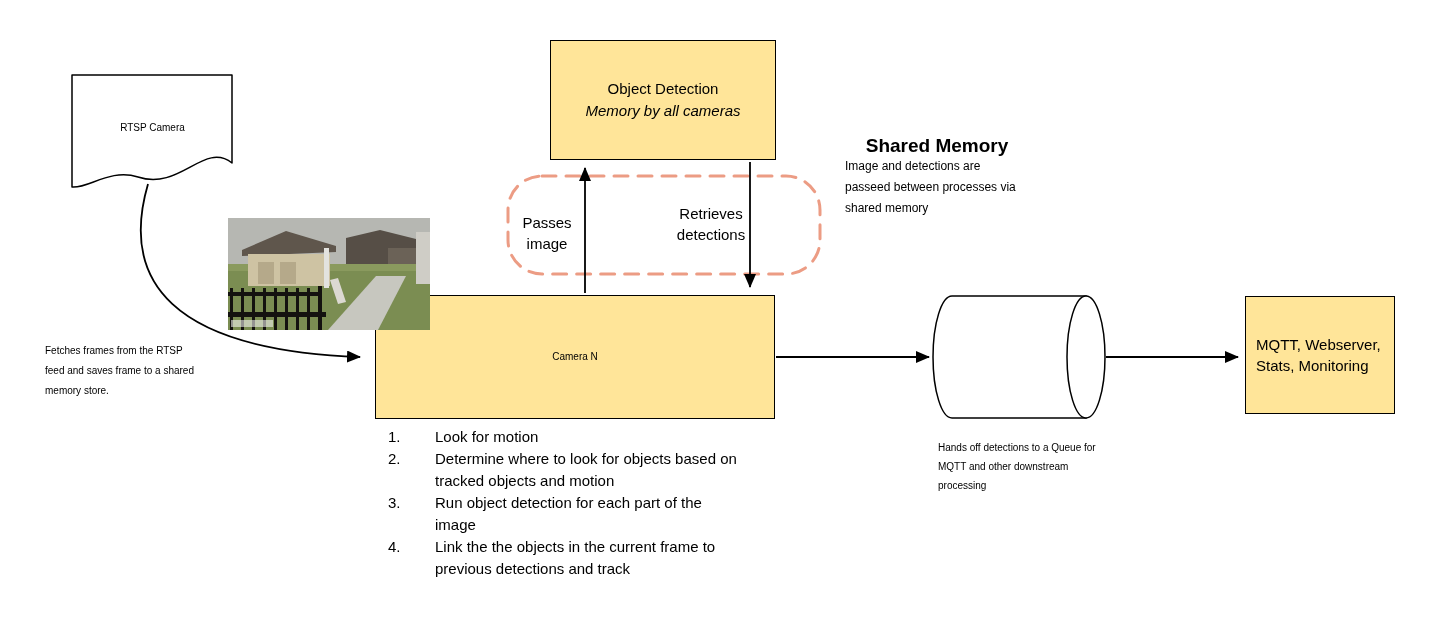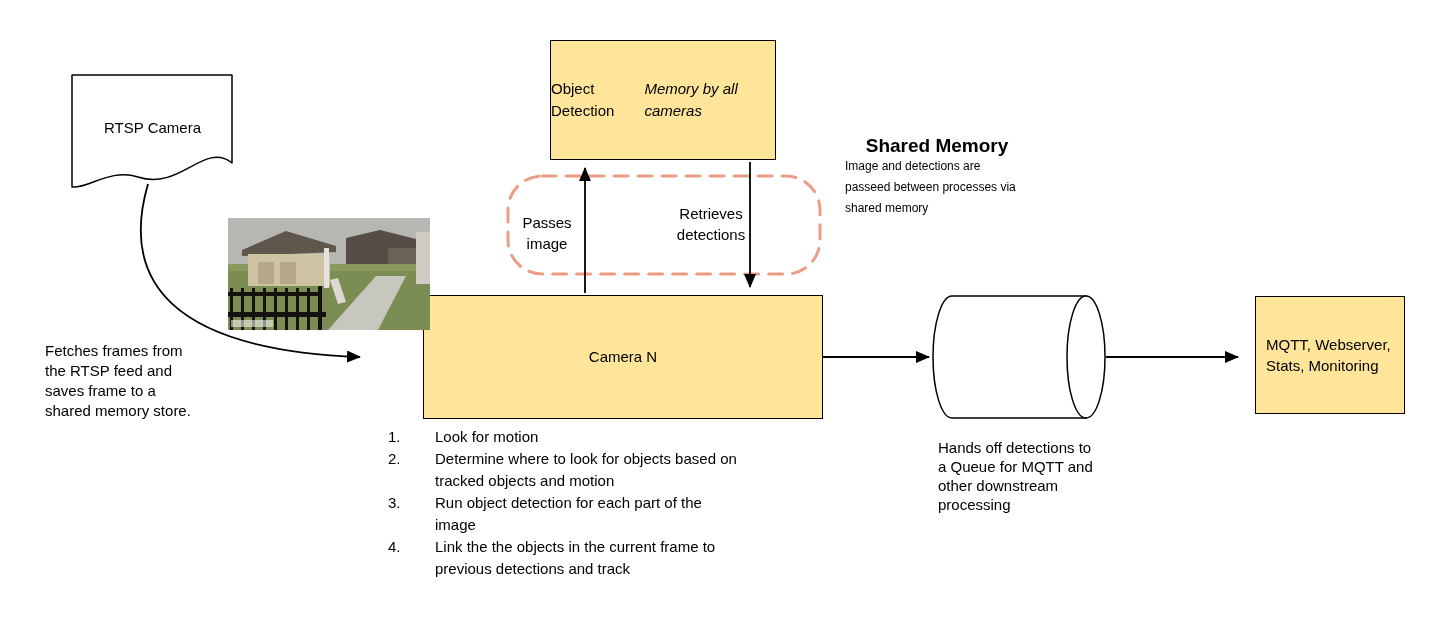--- a/index.html
+++ b/index.html
@@ -1,23 +1,23 @@
 <!DOCTYPE html>
 <html><head>
 <meta charset="utf-8">
 <style>
   * { margin:0; padding:0; box-sizing:border-box; }
   body { font-family:"Liberation Sans", sans-serif; background:#fff; }
   #canvas { position:relative; width:1448px; height:625px; background:#fff; overflow:hidden; color:#000; }
   .abs { position:absolute; }
-  .txt { font-size:15px; line-height:20px; color:#000; }
+  .txt { font-size:10px; line-height:20px; color:#000; }
   .center { text-align:center; }
   svg.overlay { position:absolute; left:0; top:0; width:1448px; height:625px; }
   .node-box { position:absolute; background:#ffe599; border:1px solid #000; display:flex; align-items:center; justify-content:center; }
-  .obj-box { flex-direction:row; font-size:15px; line-height:22px; }
+  .obj-box { flex-direction:column; font-size:15px; line-height:22px; }
   .obj-sub { font-style:italic; }
   .sharedmem-title { font-weight:bold; font-size:19px; line-height:21px;text-align:center; }
   .sharedmem-body { font-size:12px; line-height:21px; }
   .steps { font-size:15px; line-height:22px; }
   .step { display:flex; }
   .step-num { width:47px; flex:none; }
   .step-text { width:305px; }
   .edge-label { font-size:15px; line-height:21px; text-align:center; }
   .out-box { justify-content:flex-start; padding-left:10px; padding-right:4px; font-size:15px; line-height:21px; text-align:left; }
 </style>
@@ -55,21 +55,21 @@
   </div>
 
   <div class="abs" style="left:845px; top:135px; width:184px;">
     <div class="sharedmem-title">Shared Memory</div>
     <div class="sharedmem-body">Image and detections are passeed between processes via shared memory</div>
   </div>
 
   <div class="abs edge-label" style="left:512px; top:212px; width:70px;">Passes image</div>
   <div class="abs edge-label" style="left:672px; top:203px; width:78px;">Retrieves detections</div>
 
-  <div class="node-box txt" style="left: 375px; top: 295px; width: 400px; height: 124px; background-color: rgb(255, 229, 153); margin-left: 48px;">
+  <div class="node-box txt" style="left: 375px; top: 295px; width: 400px; height: 124px; background-color: rgb(255, 229, 153);">
     <span>Camera N</span>
   </div>
 
   <div class="abs" style="left:228px; top:218px; width:202px; height:112px;">
     <svg viewBox="0 0 202 112" width="202" height="112">
       <rect x="0" y="0" width="202" height="48" fill="#b6b7b2"></rect>
       <polygon points="118,20 152,12 200,24 200,46 118,46" fill="#564e46"></polygon>
       <rect x="160" y="30" width="40" height="16" fill="#6b6257"></rect>
       <rect x="0" y="46" width="202" height="66" fill="#7b8d52"></rect>
       <rect x="0" y="46" width="202" height="7" fill="#8a9a5e"></rect>
@@ -115,17 +115,17 @@
     </div>
     <div class="step">
       <span class="step-num">4.</span>
       <span class="step-text">Link the the objects in the current frame to previous detections and track</span>
     </div>
   </div>
 
 
   <div class="abs txt" style="left:938px; top:438px; width:162px; line-height:19px;">Hands off detections to a Queue for MQTT and other downstream processing</div>
 
-  <div class="node-box out-box" style="left: 1245px; top: 296px; width: 150px; height: 118px; background-color: rgb(255, 229, 153); margin-left: 10px;">
+  <div class="node-box out-box" style="left: 1245px; top: 296px; width: 150px; height: 118px; background-color: rgb(255, 229, 153);">
     <span>MQTT, Webserver, Stats, Monitoring</span>
   </div>
 
 </div>
 
 </body></html>

